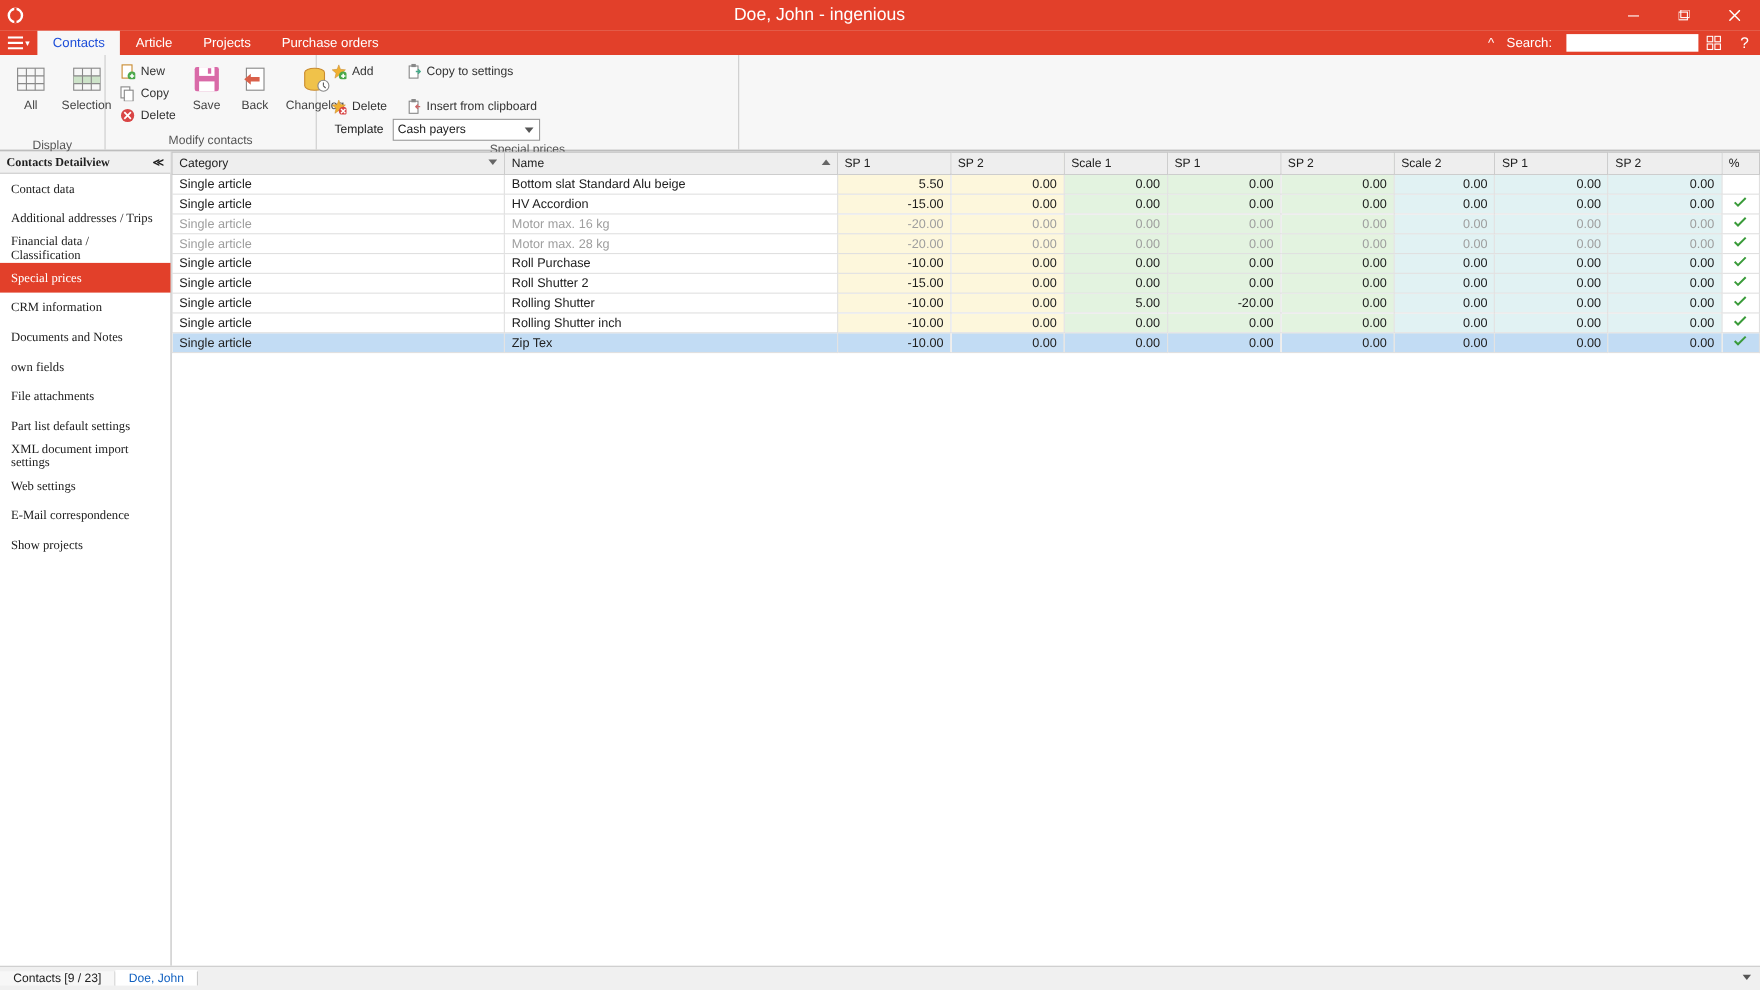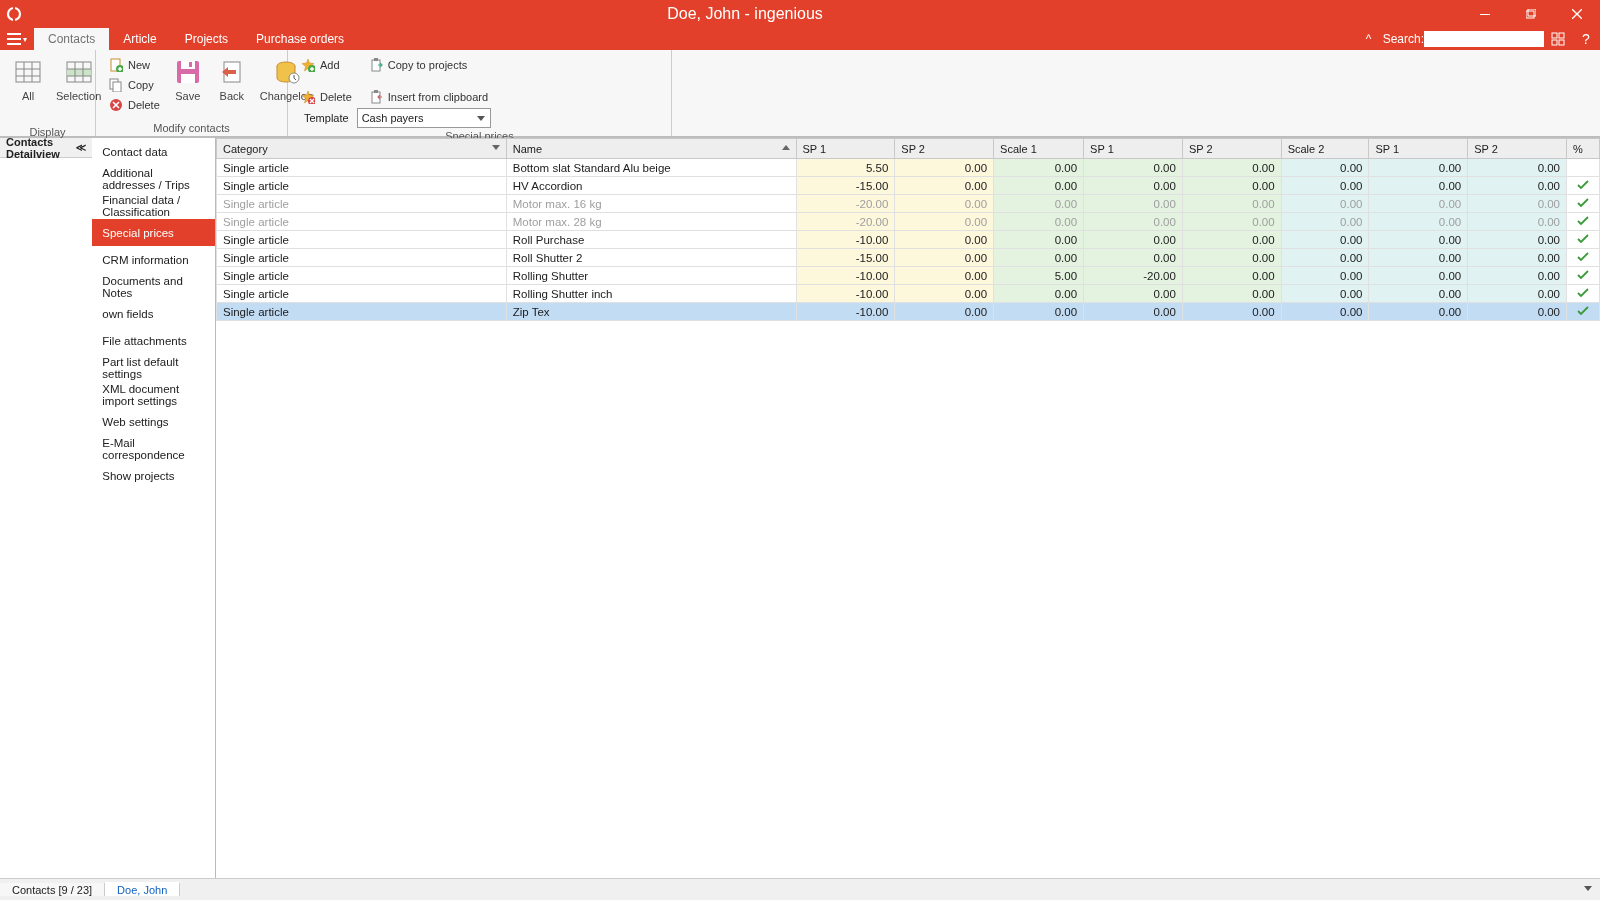--- a/index.html
+++ b/index.html
@@ -7,44 +7,44 @@
   .titlebar { height:28px; background:#e2402a; color:#fff; display:flex; align-items:center; }
   .titlebar .logo { width:28px; height:28px; display:flex; align-items:center; justify-content:center; }
   .titlebar .title { flex:1; text-align:center; font-size:16px; }
   .titlebar .winbtns { display:flex; }
   .titlebar .winbtn { width:46px; height:28px; display:flex; align-items:center; justify-content:center; color:#fff; }
 
   .menubar { height:22px; background:#e2402a; color:#fff; display:flex; align-items:stretch; }
   .menubar .icobtn { width:34px; display:flex; align-items:center; justify-content:center; }
   .menubar .icobtn svg { fill:#fff; }
   .menubar .tab { padding:0 14px; display:flex; align-items:center; font-size:12px; cursor:default; }
-  .menubar .tab.active { background:#f7f7f7; color:#737373; }
+  .menubar .tab.active { background:#f7f7f7; color:#1d4ed8; }
   .menubar .spacer { flex:1; }
-  .menubar .search-lbl { display:flex; align-items:center; padding-right:0; }
+  .menubar .search-lbl { display:flex; align-items:center; padding-right:13px; }
   .menubar .search-input { width:120px; height:16px; border:none; background:#fff; font-size:11px; padding:0 3px; align-self:center; }
   .menubar .right-ico { width:28px; display:flex; align-items:center; justify-content:center; }
 
   .ribbon { height:88px; background:#f7f7f7; border-bottom:2px solid #bdbdbd; display:flex; position:relative; }
   .ribbon-group { border-right:1px solid #ccc; display:flex; flex-direction:column; position:relative; }
   .ribbon-group .grp-body { flex:1; display:flex; align-items:flex-start; padding:4px 6px 0 6px; }
   .ribbon-group .grp-label { text-align:center; font-size:11px; color:#555; padding:2px 0 2px 0; }
   .rbtn-col { display:flex; flex-direction:column; align-items:center; justify-content:flex-start; padding:2px 6px; }
   .rbtn-col .ico { width:32px; height:32px; display:flex; align-items:center; justify-content:center; }
   .rbtn-col .lbl { font-size:11px; margin-top:2px; color:#444; }
   .rbtn-mini-stack { display:flex; flex-direction:column; justify-content:flex-start; padding:2px 4px; gap:2px; }
   .rbtn-mini { display:flex; align-items:center; gap:4px; height:18px; padding:0 2px; }
   .rbtn-mini .ico { width:16px; height:16px; display:flex; align-items:center; justify-content:center; }
   .rbtn-mini .lbl { font-size:11px; color:#333; }
   .template-wrap { display:flex; align-items:center; gap:8px; padding:0 10px; }
   .template-wrap label { font-size:11px;text-align:right; }
   .template-select { width:134px; height:20px; border:1px solid #999; background:#fff; font-size:11px; padding:0 18px 0 4px; position:relative; display:flex; align-items:center; }
   .template-select::after { content:""; position:absolute; right:5px; top:7px; border-left:4px solid transparent; border-right:4px solid transparent; border-top:5px solid #555; }
 
   .content { position:absolute; top:138px; bottom:22px; left:0; right:0; display:flex; background:#fff; }
-  .sidebar { width:216px; border-right:1px solid #bbb; display:flex; flex-direction:row; background:#fff; }
+  .sidebar { width:156px; border-right:1px solid #bbb; display:flex; flex-direction:column; background:#fff;font-family:Liberation Serif, serif; }
   .sidebar .header { height:20px; background:#f0f0f0; border-bottom:1px solid #ccc; display:flex; align-items:center; justify-content:space-between; padding:0 6px; font-weight:bold; font-size:11px; }
   .sidebar .item { height:27px; display:flex; align-items:center; padding:0 10px; font-size:11.5px; cursor:default; }
   .sidebar .item.active { background:#e2402a; color:#fff; }
 
   .grid-wrap { flex:1; display:flex; flex-direction:column; overflow:hidden; }
   table.grid { border-collapse:collapse; width:100%; table-layout:fixed; }
   table.grid th { background:#eee; border:1px solid #c8c8c8; font-weight:normal; font-size:11px; text-align:left; padding:3px 6px; height:20px; position:relative; }
   table.grid td { border:1px solid #e0e0e0; font-size:11.5px; padding:1px 6px; height:18px; white-space:nowrap; overflow:hidden; text-overflow:ellipsis; }
   table.grid td.num { text-align:right; font-variant-numeric:tabular-nums; }
   .col-cat   { width:264px; }
@@ -273,21 +273,21 @@
       </div>
       <div class="rbtn-mini-stack" style="margin-left:4px;">
         <div class="rbtn-mini">
             <span class="ico">
               <svg width="14" height="14">
                 <rect x="3" y="2" width="8" height="11" fill="#fff" stroke="#888"></rect>
                 <rect x="5" y="0" width="4" height="3" fill="#888"></rect>
                 <path d="M9 7 L13 7 M11 5 L13 7 L11 9" fill="none" stroke="#4a8" stroke-width="1.2"></path>
               </svg>
             </span>
-            <span class="lbl">Copy to projects</span>
+            <span class="lbl">Copy to settings</span>
           </div>
         <div style="height:10px;"></div>
         <div class="rbtn-mini">
             <span class="ico">
               <svg width="14" height="14">
                 <rect x="3" y="2" width="8" height="11" fill="#fff" stroke="#888"></rect>
                 <rect x="5" y="0" width="4" height="3" fill="#888"></rect>
                 <path d="M13 7 L9 7 M11 5 L9 7 L11 9" fill="none" stroke="#c66" stroke-width="1.2"></path>
               </svg>
             </span>

